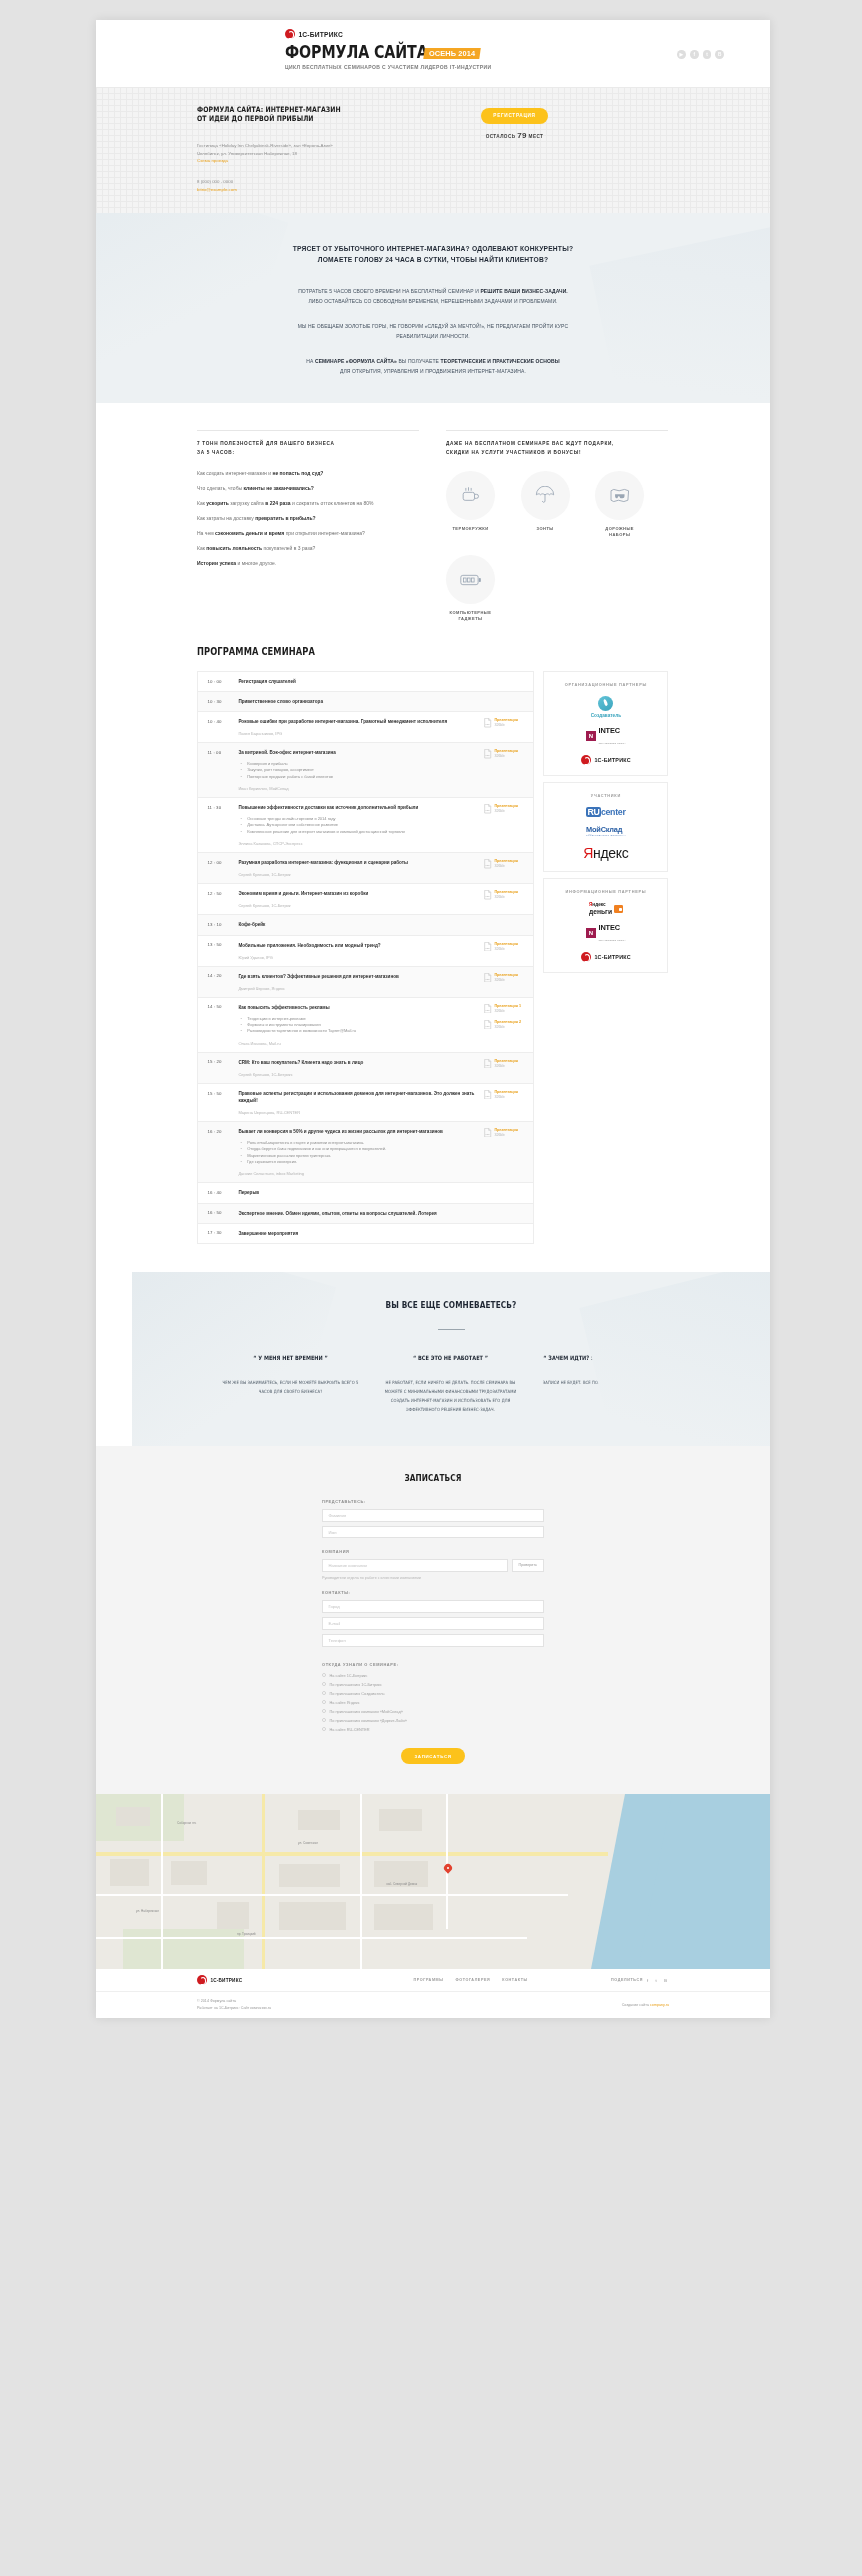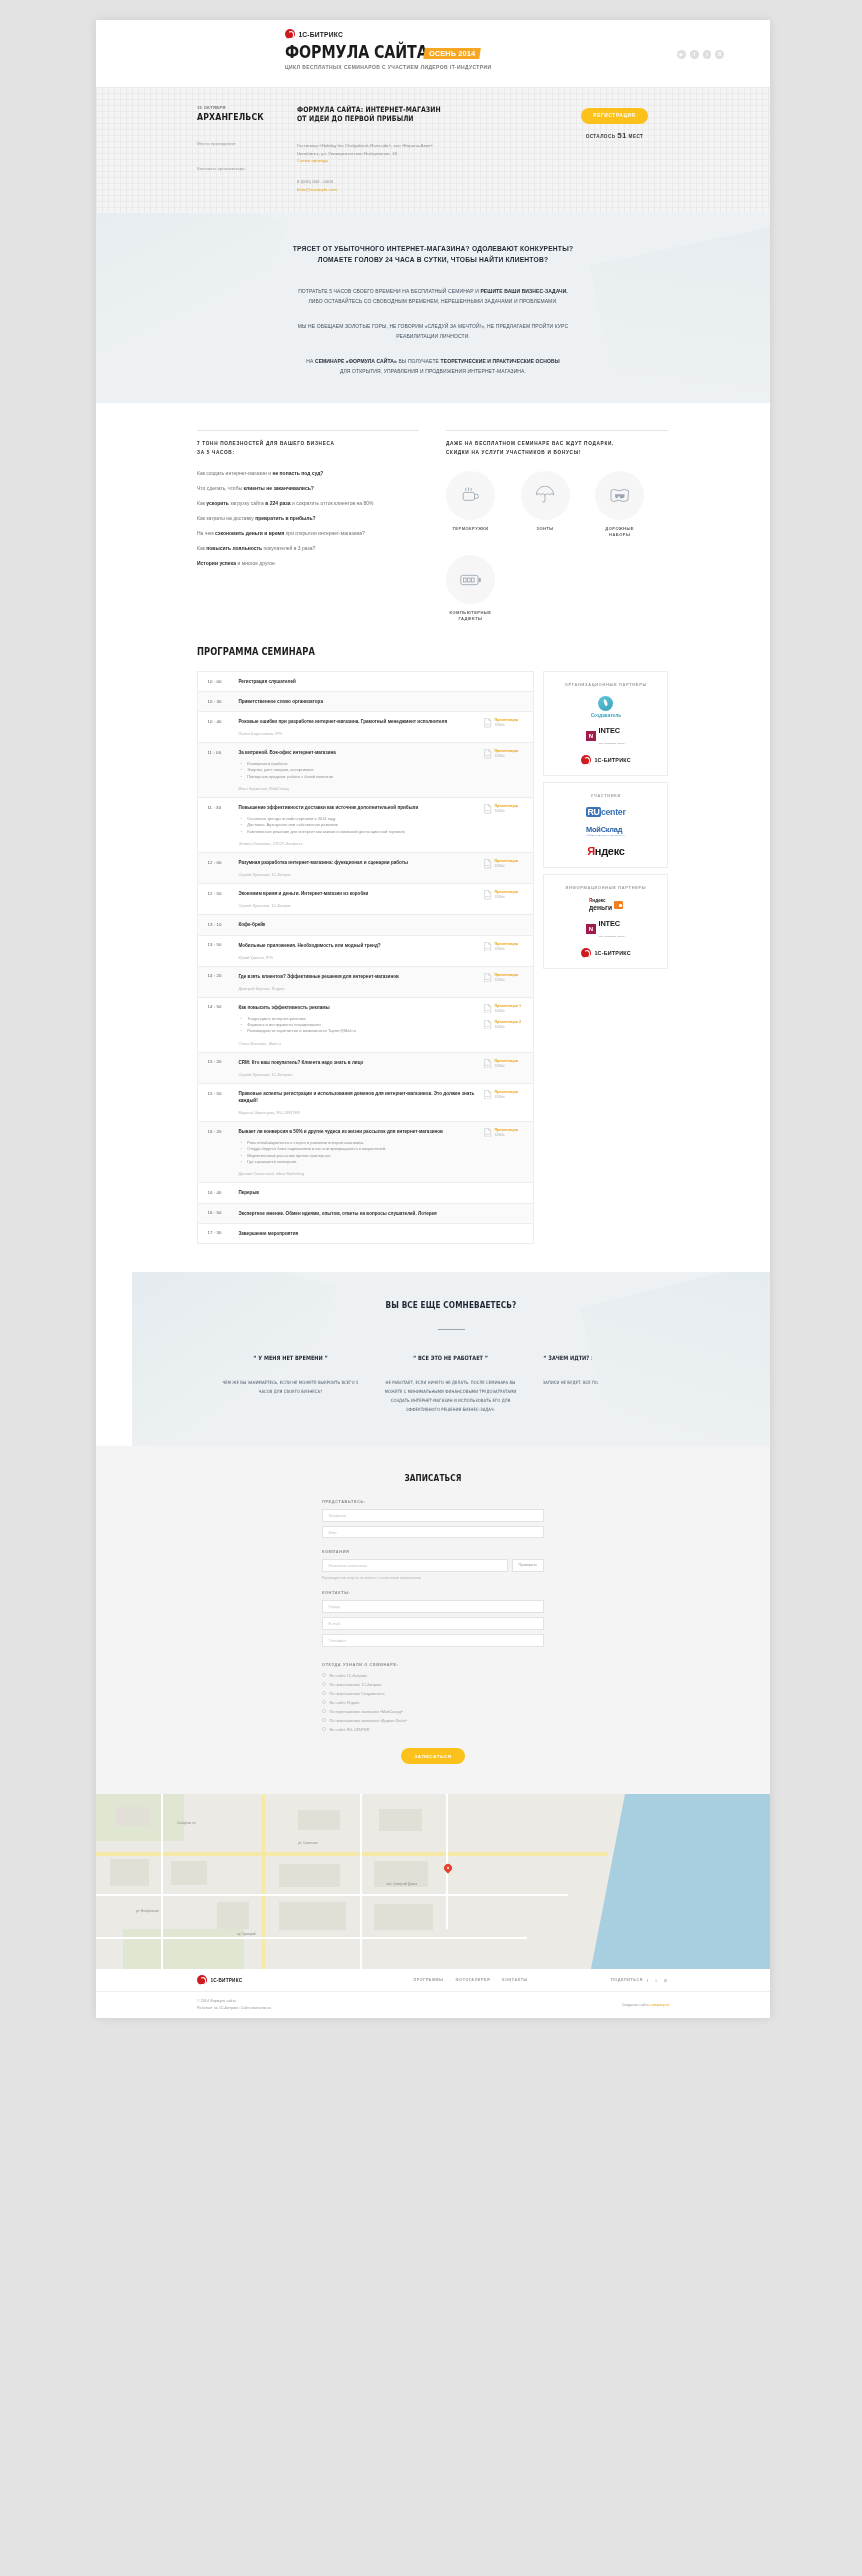--- a/index.html
+++ b/index.html
@@ -195,21 +195,21 @@
   .intec-tx i { font-size: 2.3px; color: #8a8a8a; font-style: normal; letter-spacing: 0.2px; }
   .logo-sozd { text-align: center; }
   .sozd-circ { width: 15px; height: 15px; border-radius: 50%; background: linear-gradient(145deg,#63c4d8,#3aa4bd); margin: 0 auto 2px; position: relative; }
   .sozd-circ:after { content:""; position:absolute; left:6px; top:3.4px; width:3.4px; height:6.7px; background:#fff; border-radius: 50% 50% 50% 50%/60% 60% 40% 40%; transform: rotate(-20deg);}
   .sozd-tx { font-size: 4.7px; color: #3aa4bd; font-weight: bold; }
   .logo-ru { font-size: 8.8px; font-weight: bold; color: #3b73b9; letter-spacing: -0.3px; position: relative; }
   .ru-b { background: #3b73b9; color: #fff; border-radius: 2px; padding: 0 1.3px; }
   .logo-msk { text-align: left; }
   .msk-t { font-size: 7.4px; color: #2a5fa5; font-weight: bold; letter-spacing: -0.2px; }
   .msk-s { font-size: 2.2px; color: #5a85c0; letter-spacing: 0.3px; }
-  .logo-ya { font-size: 11px; font-weight: bold; color: #1a1a1a; letter-spacing: -0.3px; }
+  .logo-ya { font-size: 14px; font-weight: normal; color: #1a1a1a; letter-spacing: -0.3px; }
   .logo-ya span { color: #d81313; }
   .logo-yad { text-align: center; display: flex; align-items: center; gap: 2px; }
   .yad-t { text-align: left; }
   .yad-t .a { font-size: 4.7px; font-weight: bold; color: #1a1a1a; line-height: 1; }
   .yad-t .a span { color: #d81313; }
   .yad-t .b { font-size: 6.7px; font-weight: bold; color: #1a1a1a; line-height: 1.05; }
   .yad-w { width: 8.8px; height: 7.4px; background: #f08020; border-radius: 1.3px; position: relative; }
   .yad-w:after { content:""; position:absolute; right:0.7px; top:2.7px; width:2.7px; height:2.7px; background:#fff; border-radius: 0.7px; }
 
   
@@ -333,44 +333,38 @@
     <div class="social" id="social-links">
           <a href="#" class="soc">▶</a>
           <a href="#" class="soc">f</a>
           <a href="#" class="soc">t</a>
           <a href="#" class="soc">B</a>
         </div>
   </div>
 
   <div class="infobar">
     <div class="infobar-in">
-      <div class="col-date">
-        <div class="date-sm">15 ОКТЯБРЯ</div>
-        <div class="city">АРХАНГЕЛЬСК</div>
-        <div class="meta-label">Место проведения:</div>
-        <div class="meta-label">Контакты организатора:</div>
-      </div>
       <div class="col-venue">
         <div class="ev-title">ФОРМУЛА САЙТА: ИНТЕРНЕТ-МАГАЗИН</div>
         <div class="ev-title">ОТ ИДЕИ ДО ПЕРВОЙ ПРИБЫЛИ</div>
         <div class="venue">
           <div>Гостиница «Holiday Inn Chelyabinsk-Riverside», зал «Европа-Азия»</div>
           <div>Челябинск, ул. Университетская Набережная, 18</div>
           <a class="lnk" href="#">Схема проезда</a>
         </div>
         <div class="contacts">
           <div>8 (000) 000 - 0000</div>
           <a class="lnk" href="#">bitrix@example.com</a>
         </div>
       </div>
       <div class="col-cta">
         <button class="btn-reg">РЕГИСТРАЦИЯ</button>
         <div class="seats">
           <span>ОСТАЛОСЬ</span>
-          <b>51</b>
+          <b>79</b>
           <span>МЕСТ</span>
         </div>
       </div>
     </div>
   </div>
 
   <div class="hero">
     <div class="hero-in">
       <div class="hero-q">ТРЯСЕТ ОТ УБЫТОЧНОГО ИНТЕРНЕТ-МАГАЗИНА? ОДОЛЕВАЮТ КОНКУРЕНТЫ?</div>
       <div class="hero-q">ЛОМАЕТЕ ГОЛОВУ 24 ЧАСА В СУТКИ, ЧТОБЫ НАЙТИ КЛИЕНТОВ?</div>

